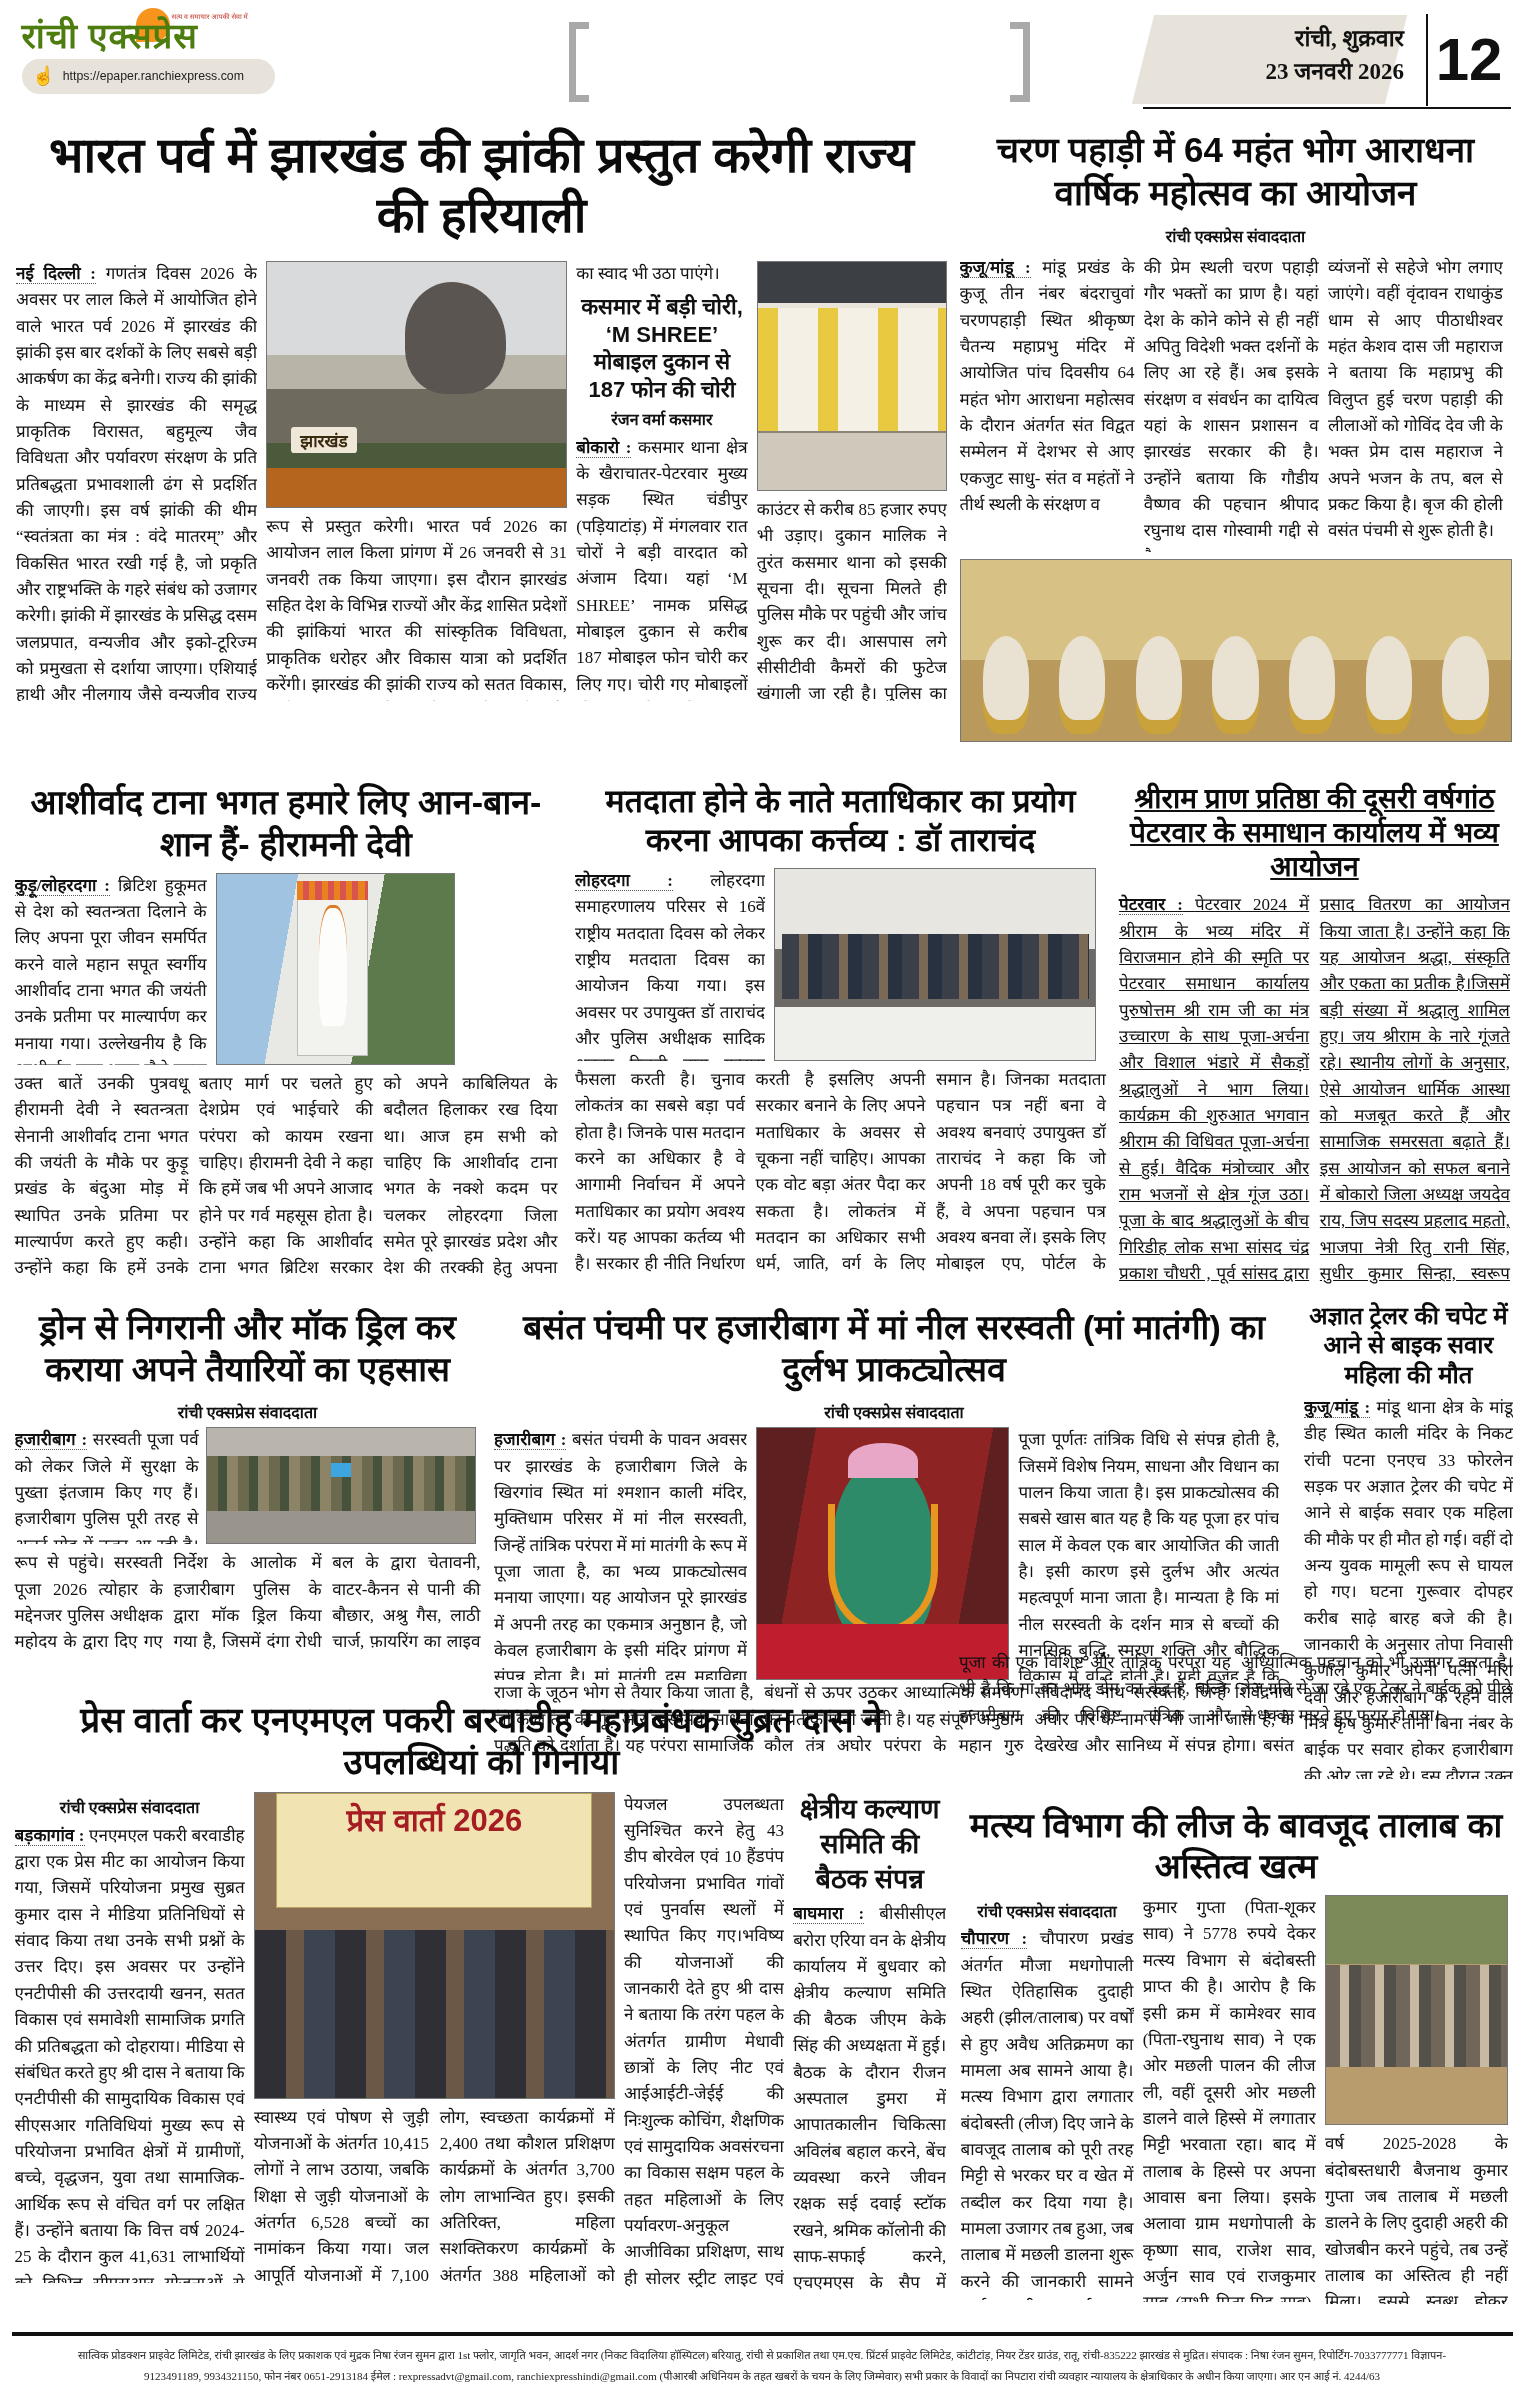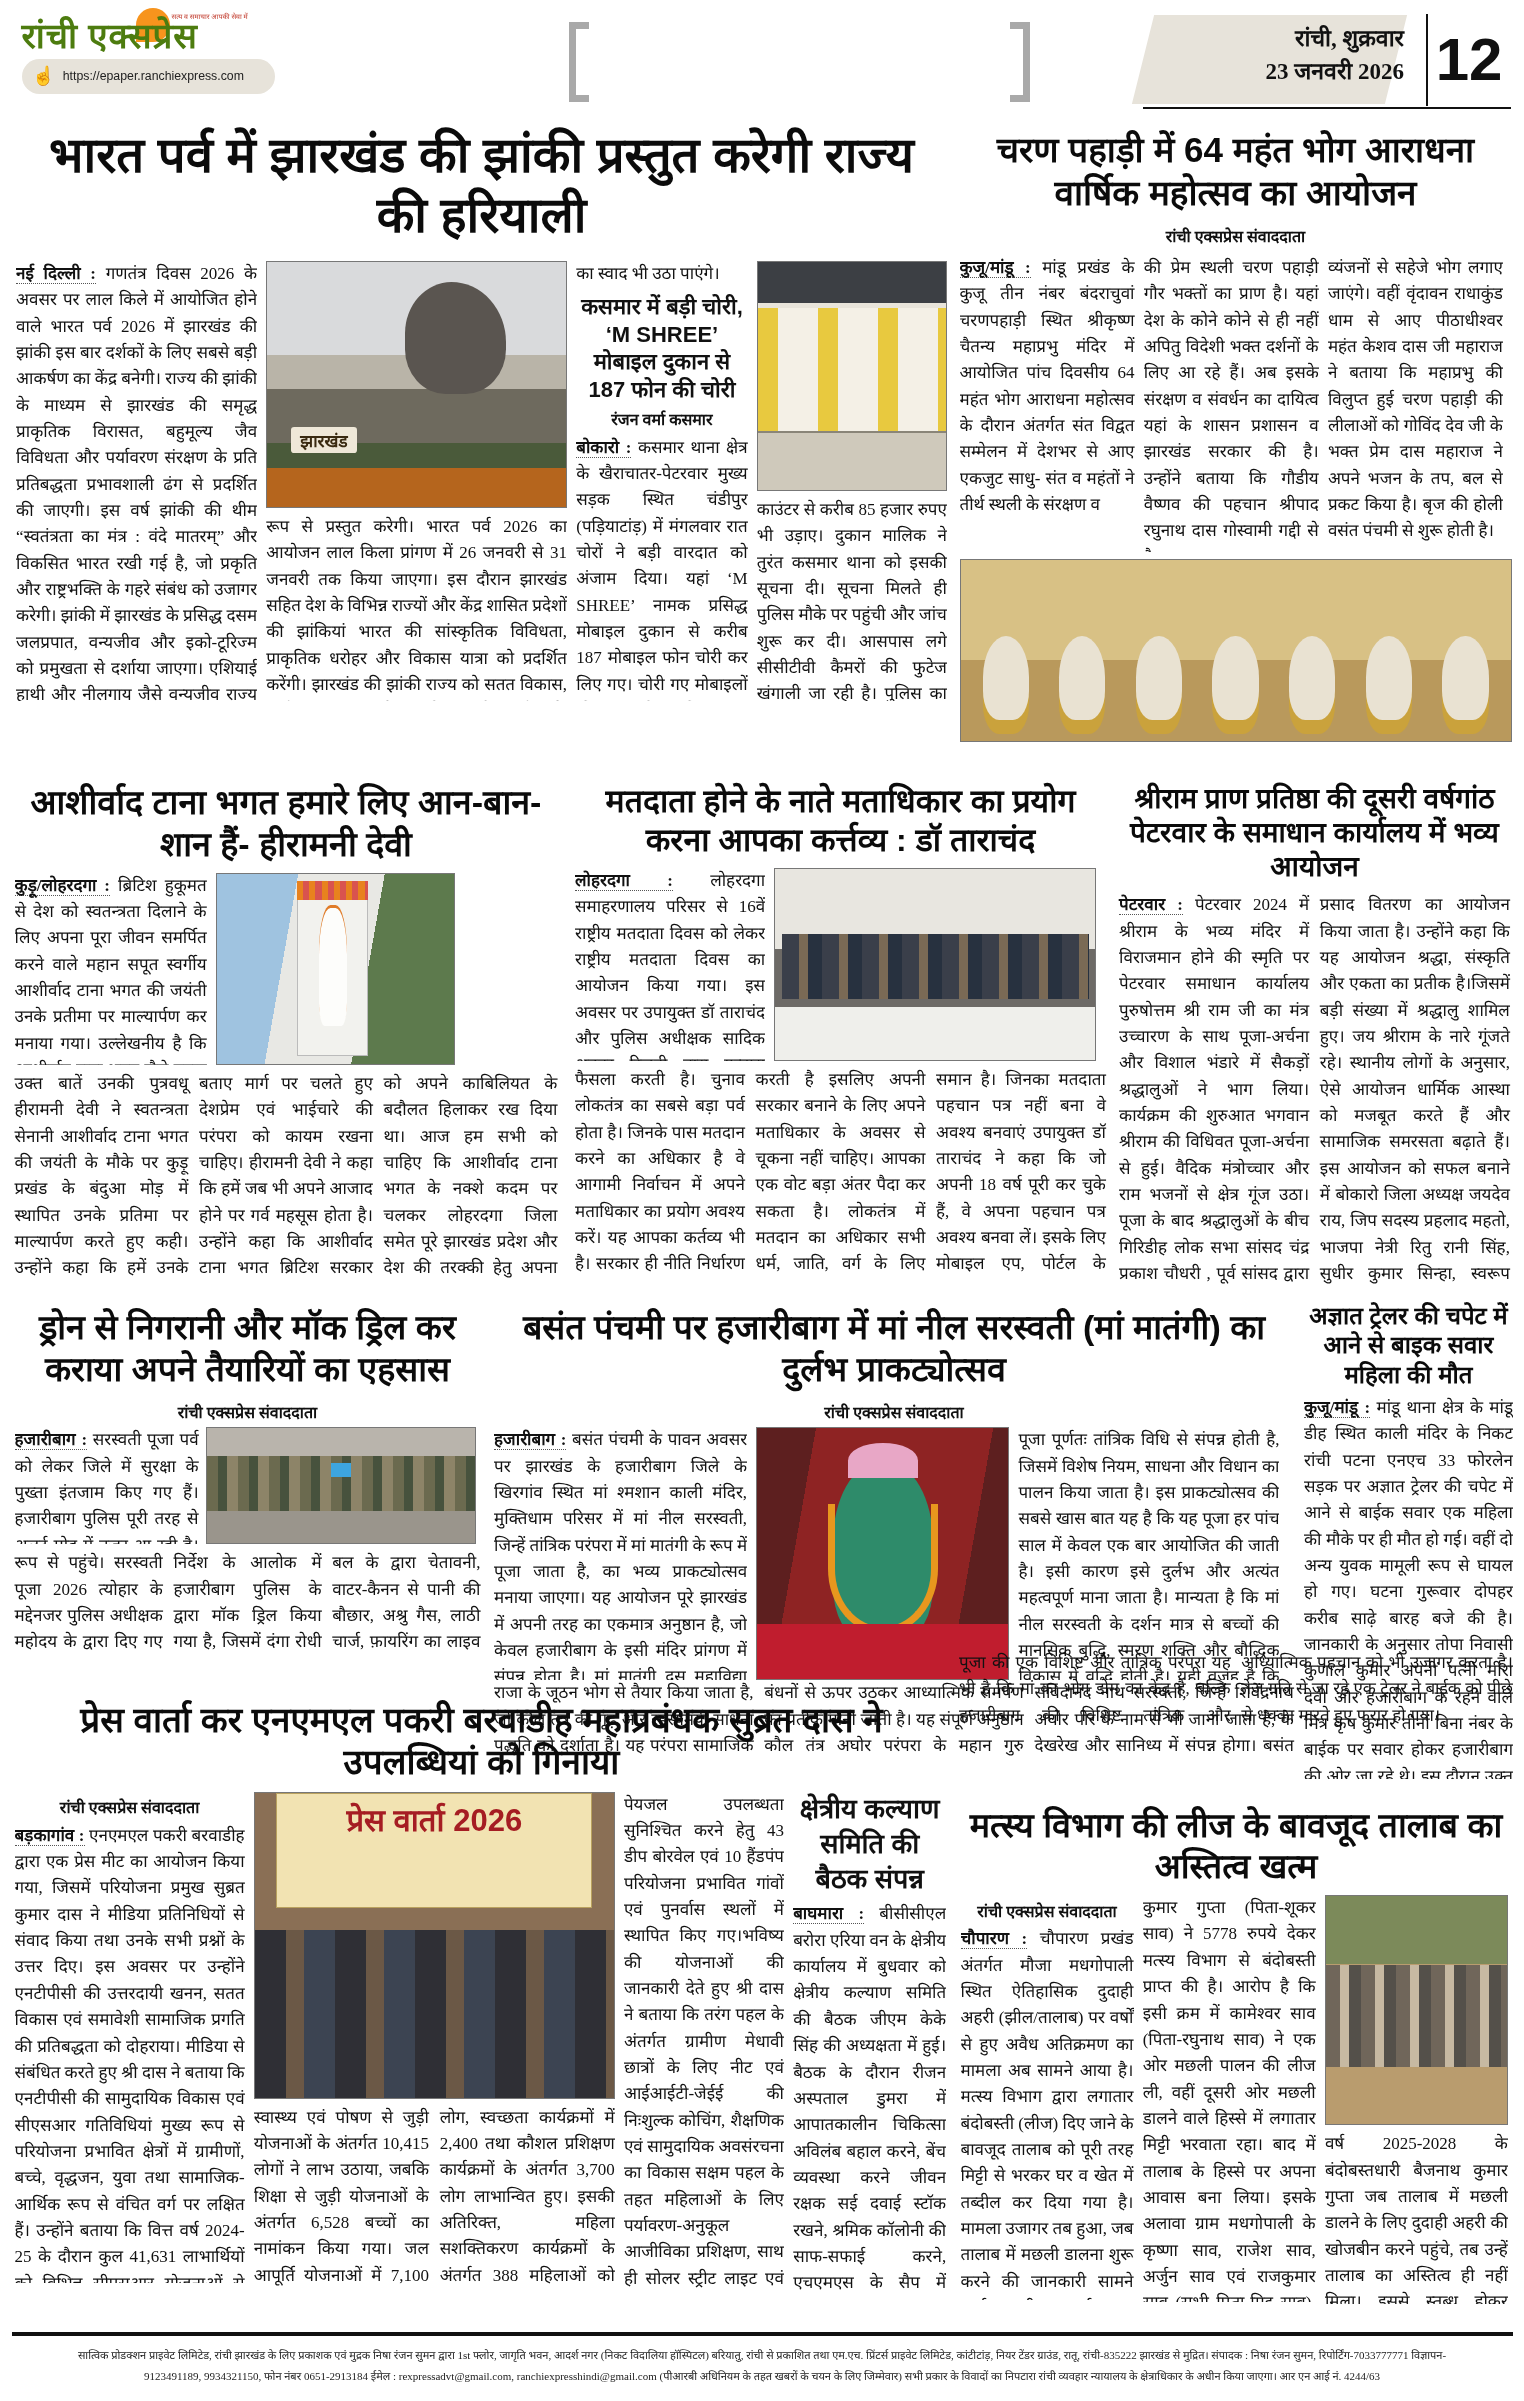--- a/index.html
+++ b/index.html
@@ -82,21 +82,21 @@
   #b2 { left:572px; top:779px; width:537px; height:526px; }
   #b2 .headline { font-size:32px; padding:3.1px 4.6px 7.7px; }
   #b2-band { display:flex; gap:9.2px; height:193px; padding:0 3.1px; }
   #b2-c1 { width:190px; }
   #pledge-photo { width:322px; height:193px;
     background:linear-gradient(#e8e6e0 0 42%, #6d6a66 42% 72%, #efefeb 72% 100%); }
   #pledge-photo .people { position:absolute; top:34%; left:2%; width:96%; height:34%;
     background:repeating-linear-gradient(90deg,#3a3f4a 0 17px,#7a6a55 17px 26px,#27313f 26px 40px); }
   #b2-bottom { height:230px; margin-top:6.1px; padding:0 3.1px; }
 
-  #b3 { left:1116px; top:779px; width:397px; height:526px; }
+  #b3 { left:1116px; top:779px; width:397px; height:526px;text-decoration:underline; }
   #b3 .headline { font-size:28px; padding:3.1px 3.1px 7.7px; }
   #b3-body { height:414px; padding:0 3.1px; }
 
   
   #c1 { left:11.5px; top:1304px; width:472px; height:387px; }
   #c1 .headline { font-size:34px; padding:3.1px 1.5px 6.1px; }
   #c1-band { display:flex; gap:7.7px; height:117px; padding:0 3.1px; }
   #c1-c1 { width:184px; }
   #drill-photo { width:270px; height:117px;
     background:linear-gradient(#b9b4ac 0 30%, #837e6c 30% 72%, #9a958c 72% 100%); }

